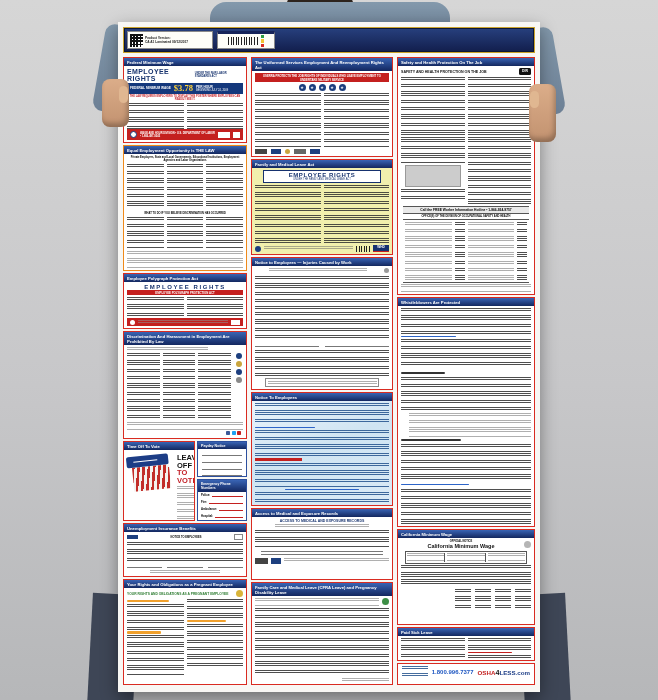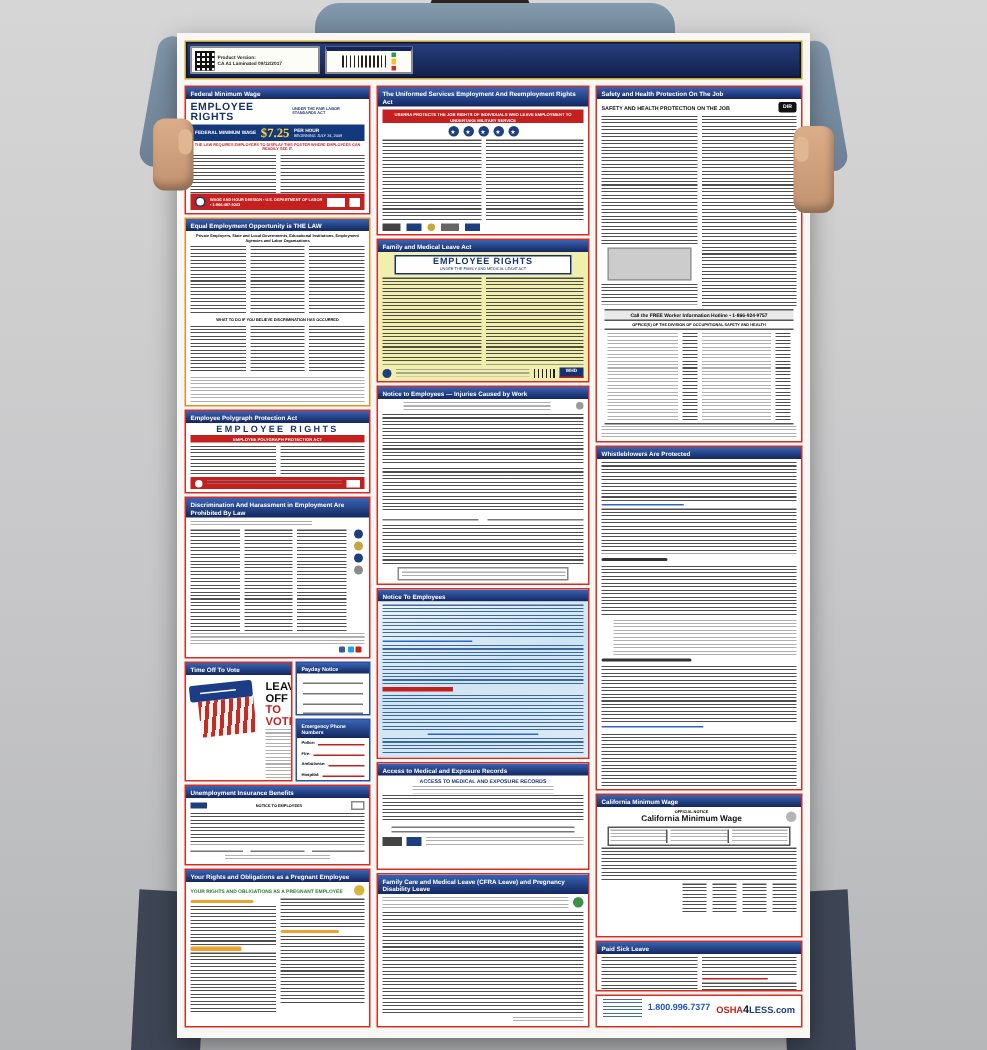--- a/index.html
+++ b/index.html
@@ -112,21 +112,21 @@
 
         <div class="sec" style="height:86px">
           <div class="sh">Federal Minimum Wage</div>
           <div class="pad">
             <div style="display:flex;align-items:baseline;gap:3px">
               <span class="navy b" style="font-size:7px;letter-spacing:.4px">EMPLOYEE RIGHTS</span>
               <span class="t2 navy b">UNDER THE FAIR LABOR STANDARDS ACT</span>
             </div>
             <div class="mwband">
               <span class="t3 b">FEDERAL MINIMUM WAGE</span>
-              <span class="mwrate">$7.25</span>
+              <span class="mwrate">$3.78</span>
               <span>
                 <div class="t3 b">PER HOUR</div>
                 <div class="t2">BEGINNING JULY 24, 2009</div>
               </span>
             </div>
             <div class="t2 red b c">THE LAW REQUIRES EMPLOYERS TO DISPLAY THIS POSTER WHERE EMPLOYEES CAN READILY SEE IT.</div>
             <div class="cols" style="flex:1;margin-top:2px">
               <div class="p"></div>
               <div class="p"></div>
             </div>

